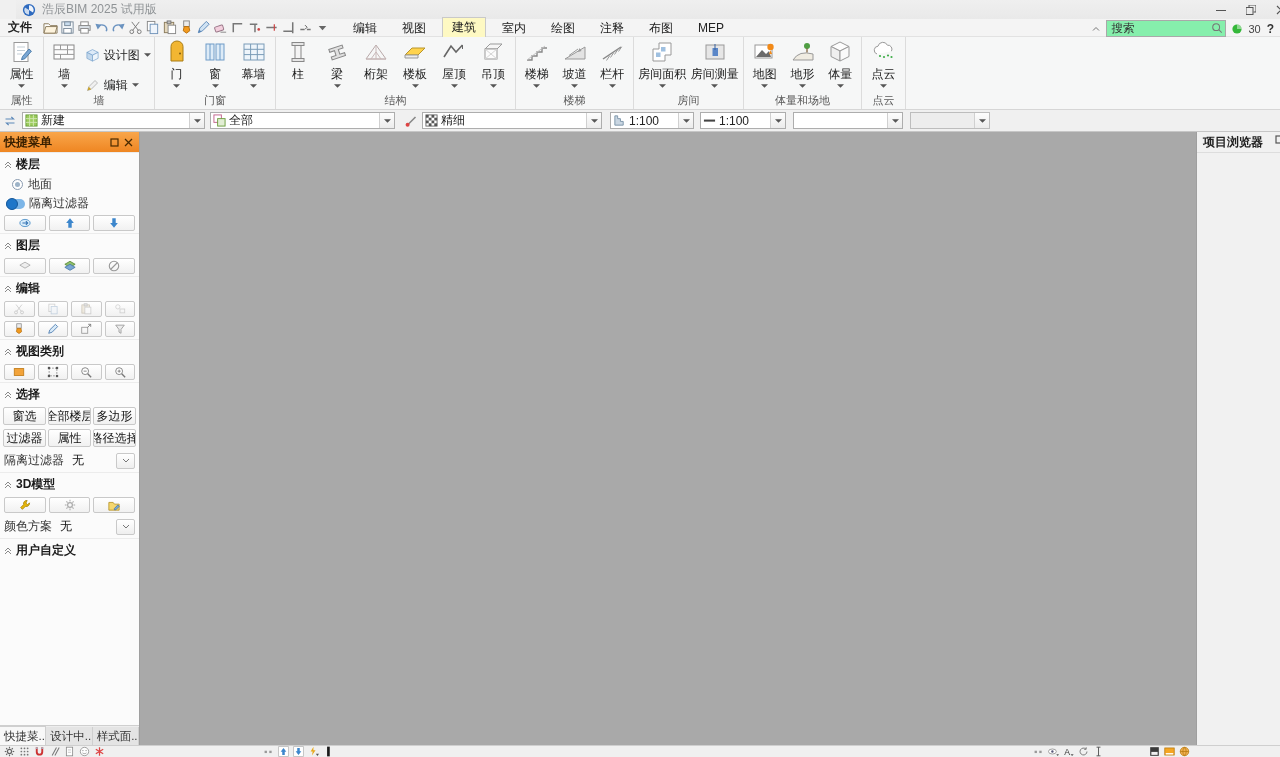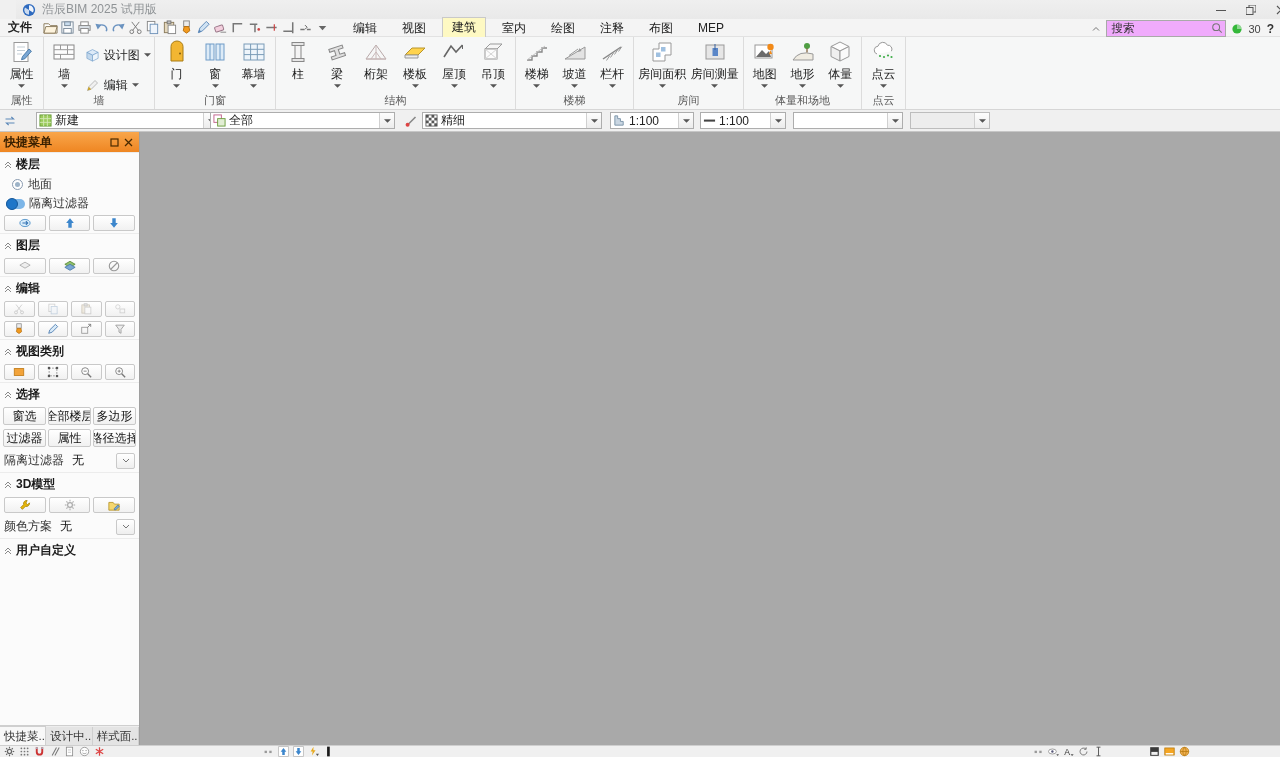--- a/index.html
+++ b/index.html
@@ -21,21 +21,21 @@
   
   #menurow{left:0;top:19px;width:1280px;height:18px;background:#f4f4f4;border-bottom:1px solid #e2e2e2;
            display:flex;align-items:center;box-sizing:border-box;}
   #filebtn{padding:0 8px;font-weight:bold;color:#222;}
   #qat{display:flex;align-items:center;gap:1px;margin-left:2px;}
   .qbtn{width:16px;height:16px;display:flex;align-items:center;justify-content:center;border-radius:2px;}
   #tabs{display:flex;align-items:flex-end;height:18px;margin-left:14px;}
   .mtab{padding:2px 9px;margin-right:7px;color:#222;height:14px;line-height:14px;}
   .mtab.active{background:#fef9c3;border:1px solid #c9c9c9;border-bottom:none;height:15px;}
   #menuright{position:absolute;right:6px;top:20px;display:flex;align-items:center;gap:6px;height:17px;}
-  #searchbox{position:relative;width:118px;height:15px;background:#f0abfc;border:1px solid #a9a9a9;}
+  #searchbox{position:relative;width:118px;height:15px;background:#86efac;border:1px solid #a9a9a9;}
   #searchbox input{border:none;outline:none;width:96px;height:13px;font-size:11.5px;padding:0 0 0 4px;
                    font-family:inherit;background:transparent;color:#333;}
   #searchbox input::placeholder{color:#333;opacity:1;}
   #searchbox .mag{position:absolute;right:2px;top:1px;}
   #trialdays{font-size:11px;color:#444;}
   #helpbtn{font-weight:bold;color:#333;}
 
   
   #ribbon{left:0;top:37px;width:1280px;height:73px;background:#f6f7f7;border-bottom:1px solid #d6d6d6;
           display:flex;box-sizing:border-box;}
@@ -653,21 +653,21 @@
       <div class="rglabel">点云</div>
     </div>
   </div>
 
 <div id="viewbar" class="abs">
     <span class="vtool" style="left: 2px;">
       <svg width="14" height="14" viewBox="0 0 14 14">
         <path d="M2.5 5h8l-2.2-2.2M11.5 9h-8l2.2 2.2" fill="none" stroke="#5b87b8" stroke-width="1.2"></path>
       </svg>
     </span>
-    <div class="combo" style="left: 36px; width: 183px; justify-content: space-between;">
+    <div class="combo" style="left: 22px; width: 183px; justify-content: space-between;">
       <span class="cic ic">
         <svg width="13" height="13" viewBox="0 0 14 14">
           <rect x="1" y="1" width="12" height="12" fill="#9ccc5c" stroke="#6a9c3c"></rect>
           <path d="M1 5h12M1 9h12M5 1v12M9 1v12" stroke="#d3e8b4"></path>
         </svg>
       </span>
       <span class="val">新建</span>
       <span class="dd">
         <svg class="caret-svg" width="7" height="4" viewBox="0 0 8 4">
           <polygon points="0,0 8,0 4,4" fill="#555"></polygon>
@@ -1029,20 +1029,30 @@
         <span class="ltab active">快捷菜...</span>
         <span class="ltab">设计中...</span>
         <span class="ltab">样式面...</span>
       </div>
   </div>
   <div id="canvas">
     <div id="cmdstrip">
       <div id="cmdfield">图案填充...</div>
     </div>
   </div>
+  <div id="rightpanel">
+    <div id="rp-header">
+      <span class="t">项目浏览器</span>
+      <span id="rp-float" class="ic">
+          <svg width="9" height="9" viewBox="0 0 9 9">
+            <rect x="1" y="1" width="7" height="7" fill="none" stroke="#555" stroke-width="1.2"></rect>
+          </svg>
+        </span>
+    </div>
+  </div>
 </div>
 
 <div id="statusbar" class="abs">
     <div class="sbg" style="left: 3px;">
       <span class="sbtn">
         <svg width="11" height="11" viewBox="0 0 14 14">
           <circle cx="7" cy="7" r="2.6" fill="none" stroke="#666" stroke-width="1.5"></circle>
           <g stroke="#666" stroke-width="1.5">
             <line x1="7" y1="1" x2="7" y2="3"></line>
             <line x1="7" y1="11" x2="7" y2="13"></line>

